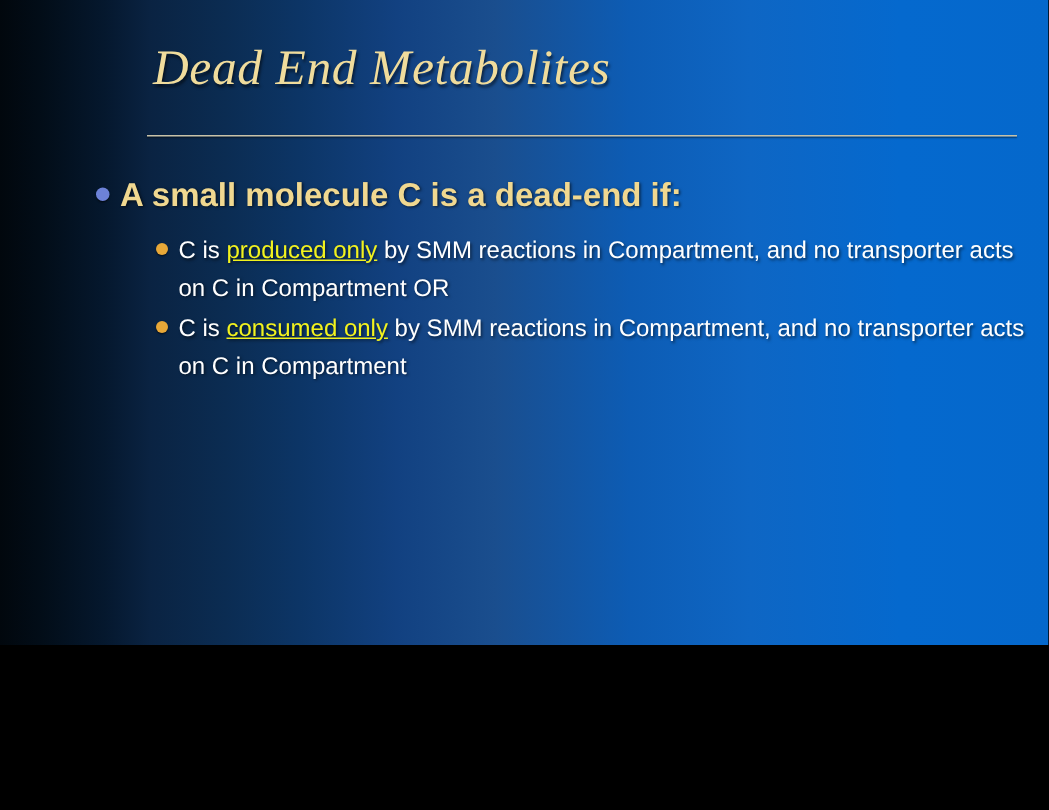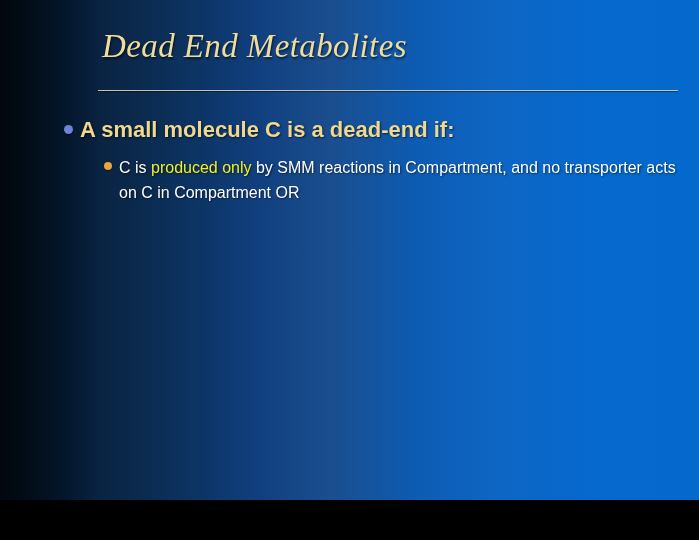--- a/index.html
+++ b/index.html
@@ -4,21 +4,21 @@
 <title>Dead End Metabolites</title>
 <style>
   html, body {
     margin: 0;
     padding: 0;
     background: #000;
   }
   #slide {
     position: relative;
     width: 699px;
-    height: 500px;
+    height: 430px;
     overflow: hidden;
     background: linear-gradient(
         to right,
         #01070d 0%,
         #041528 8%,
         #072344 18%,
         #0a3straight 0%,
         #0a3straight 0%
     );
     font-family: "Liberation Sans", sans-serif;
@@ -124,20 +124,21 @@
     box-shadow: 0 1px 1px rgba(0,0,0,0.5);
   }
   .l2-text {
     font-size: 16px;
     line-height: 25px;
     color: #ffffff;
     text-shadow: 1px 1px 2px rgba(0,0,0,0.55);
   }
   .hl {
     color: #f2f21e;
+    text-decoration: underline;
   }
 </style>
 </head>
 <body>
 
 <div id="slide">
 
   <div class="title">Dead End Metabolites</div>
 
   <div class="divider"></div>
@@ -147,15 +148,19 @@
     <div class="l1">
       <span class="l1-bullet"></span>
       <span class="l1-text">A small molecule C is a dead-end if:</span>
     </div>
 
     <div class="l2 l2-a">
       <span class="l2-bullet"></span>
       <span class="l2-text"><span>C is </span><span class="hl">produced only</span><span> by SMM reactions in Compartment, and no transporter acts on C in Compartment  OR</span></span>
     </div>
 
+    <div class="l2 l2-b">
+      <span class="l2-bullet"></span>
+      <span class="l2-text"><span>C is </span><span class="hl">consumed only</span><span> by SMM reactions in Compartment, and no transporter acts on C in Compartment</span></span>
+    </div>
 
   </div>
 </div>
 
 </body></html>

